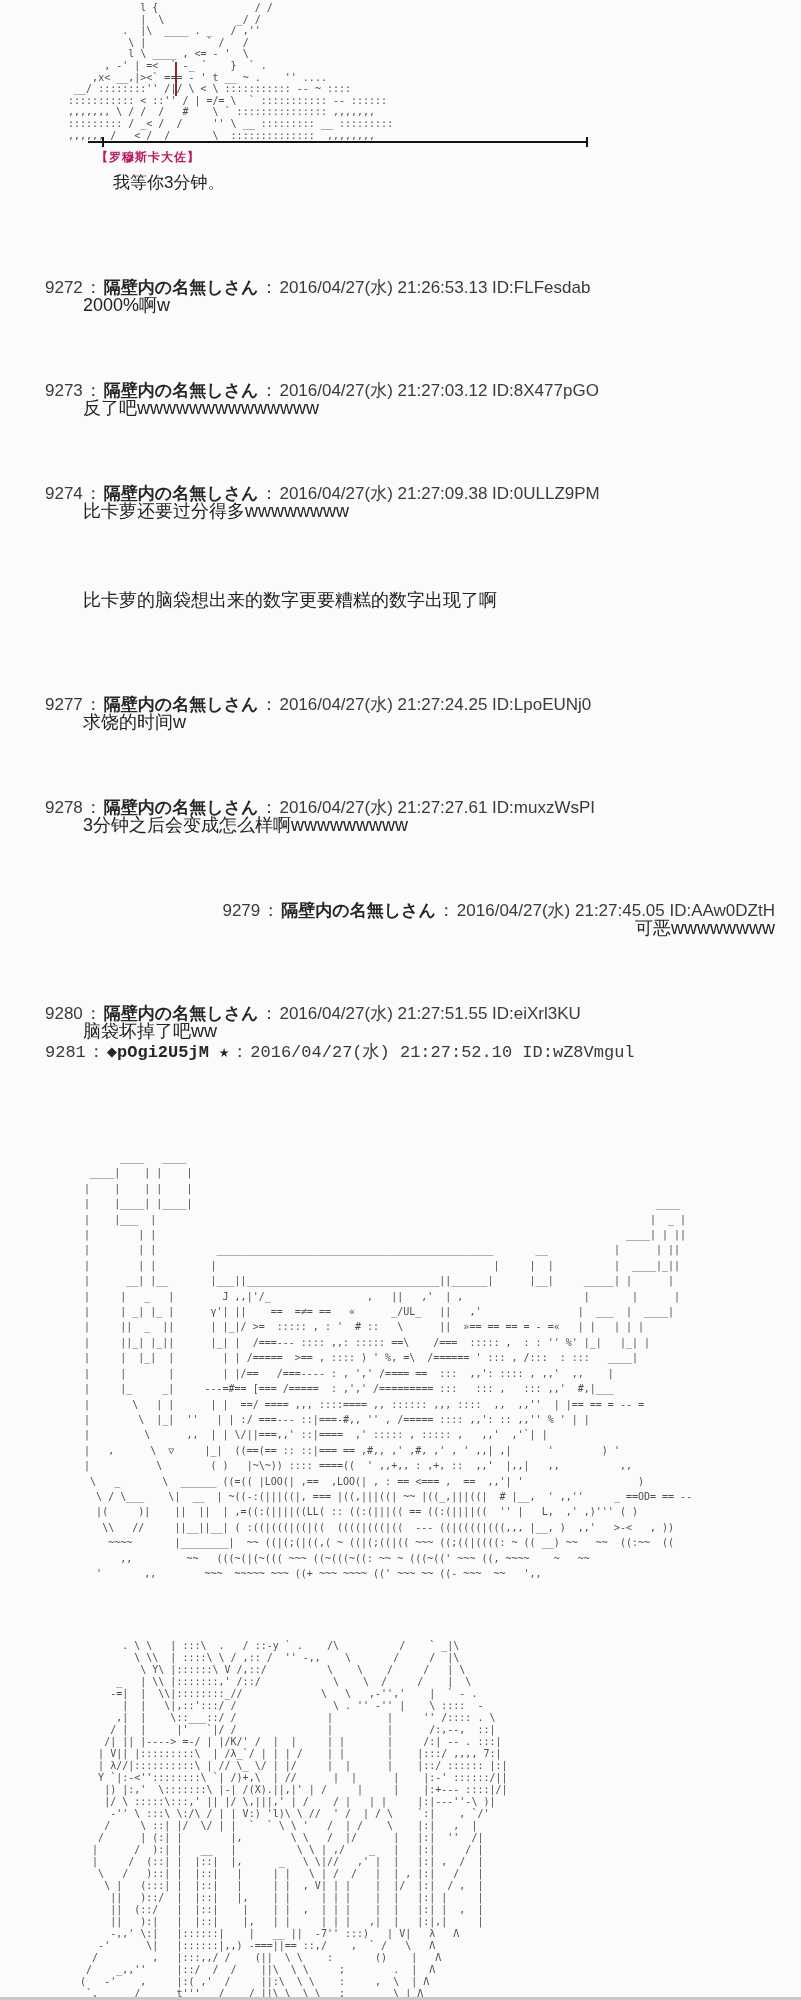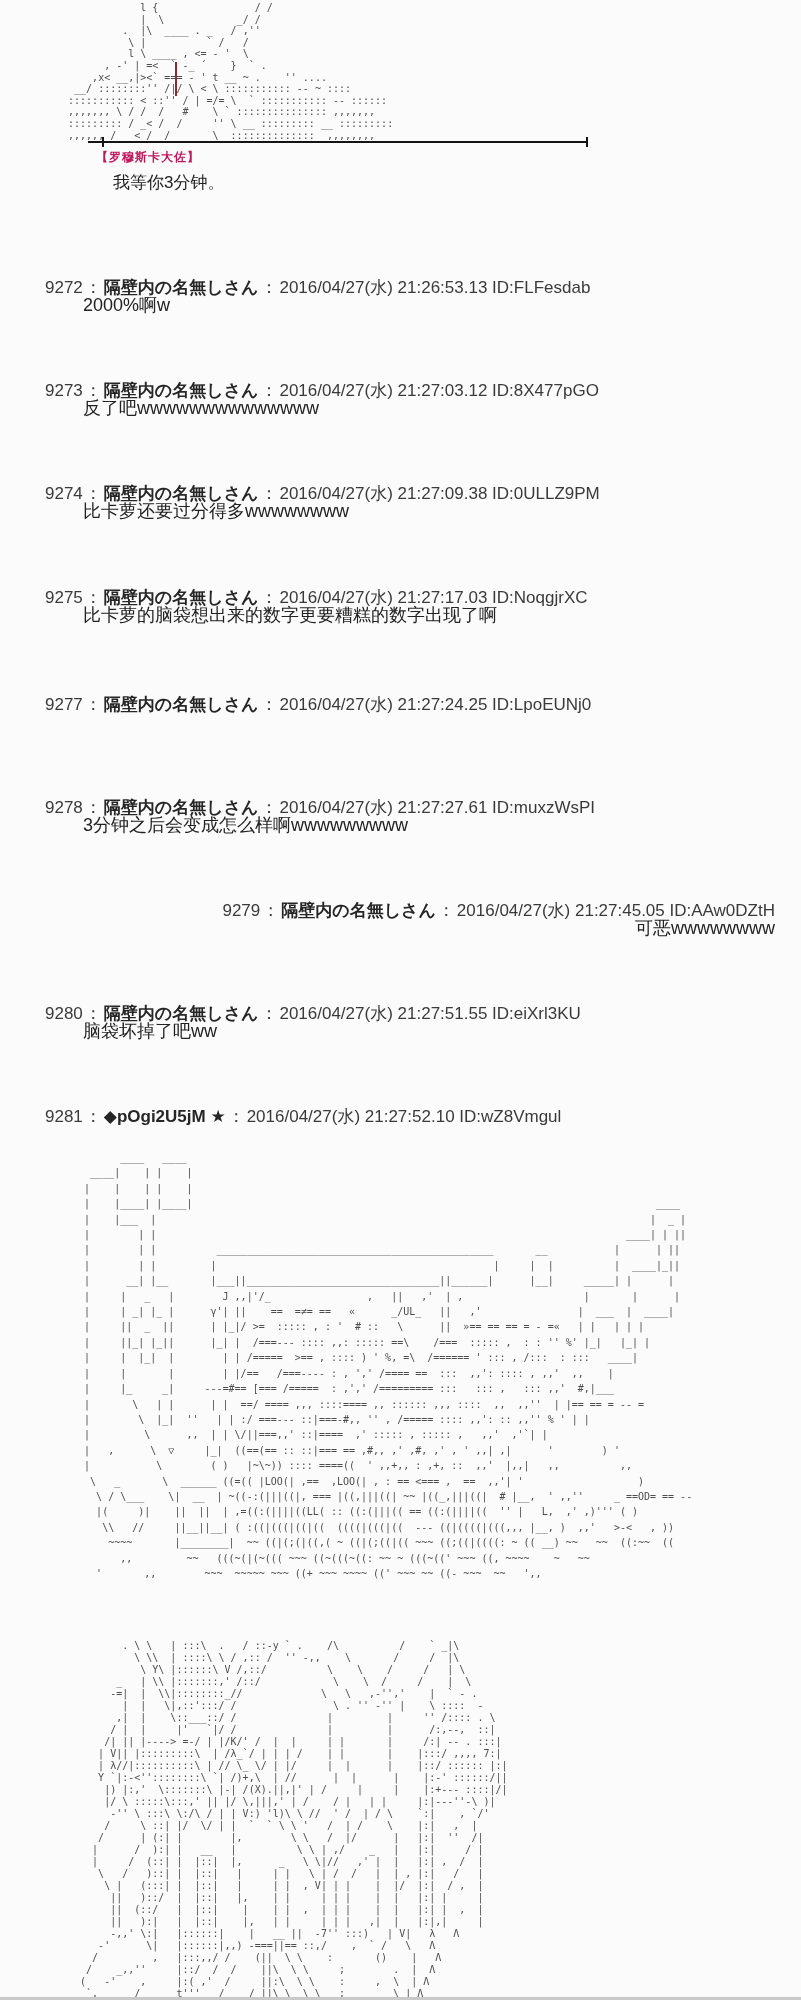--- a/index.html
+++ b/index.html
@@ -70,44 +70,44 @@
     <div class="post-header"><span class="post-no">9273</span><span class="sep">：</span><span class="post-name">隔壁内の名無しさん</span><span class="sep">：</span><span class="post-date">2016/04/27(水) 21:27:03.12 ID:8X477pGO</span></div>
     <div class="post-body">反了吧wwwwwwwwwwwwww</div>
   </div>
 
   <div class="post" style="top: 486px;">
     <div class="post-header"><span class="post-no">9274</span><span class="sep">：</span><span class="post-name">隔壁内の名無しさん</span><span class="sep">：</span><span class="post-date">2016/04/27(水) 21:27:09.38 ID:0ULLZ9PM</span></div>
     <div class="post-body">比卡萝还要过分得多wwwwwwww</div>
   </div>
 
   <div class="post" style="top: 590px;">
-    <div class="post-header"><span class="post-no">9275</span><span class="sep">：</span><span class="post-name">隔壁内の名無しさん</span><span class="sep">：</span><span class="post-date">2016/04/27(水) 21:27:17.03 ID:NoqgjrXC</span></div>
     <div class="post-body">比卡萝的脑袋想出来的数字更要糟糕的数字出现了啊</div>
   </div>
 
   <div class="post" style="top: 697px;">
     <div class="post-header"><span class="post-no">9277</span><span class="sep">：</span><span class="post-name">隔壁内の名無しさん</span><span class="sep">：</span><span class="post-date">2016/04/27(水) 21:27:24.25 ID:LpoEUNj0</span></div>
+    <div class="post-body">求饶的时间w</div>
   </div>
 
   <div class="post" style="top: 800px;">
     <div class="post-header"><span class="post-no">9278</span><span class="sep">：</span><span class="post-name">隔壁内の名無しさん</span><span class="sep">：</span><span class="post-date">2016/04/27(水) 21:27:27.61 ID:muxzWsPI</span></div>
     <div class="post-body">3分钟之后会变成怎么样啊wwwwwwwww</div>
   </div>
 
   <div class="post" style="top: 903px; text-align: right;">
     <div class="post-header"><span class="post-no">9279</span><span class="sep">：</span><span class="post-name">隔壁内の名無しさん</span><span class="sep">：</span><span class="post-date">2016/04/27(水) 21:27:45.05 ID:AAw0DZtH</span></div>
     <div class="post-body">可恶wwwwwwww</div>
   </div>
 
   <div class="post" style="top: 1006px;">
     <div class="post-header"><span class="post-no">9280</span><span class="sep">：</span><span class="post-name">隔壁内の名無しさん</span><span class="sep">：</span><span class="post-date">2016/04/27(水) 21:27:51.55 ID:eiXrl3KU</span></div>
     <div class="post-body">脑袋坏掉了吧ww</div>
   </div>
 
-  <div class="post" style="top: 1109px;">
+  <div class="post" style="top: 1045px; font-family: Liberation Mono, monospace;">
     <div class="post-header"><span class="post-no">9281</span><span class="sep">：</span><span class="post-name">◆pOgi2U5jM ★</span><span class="sep">：</span><span class="post-date">2016/04/27(水) 21:27:52.10 ID:wZ8Vmgul</span></div>
     <div class="post-body"></div>
   </div>
 </div>
 
 <pre class="aa aa-mid">          ____   ____
      ____|    | |    |
     |    |    | |    |
     |    |____| |____|                                                                             ____
     |    |___  |                                                                                  |  _ |

